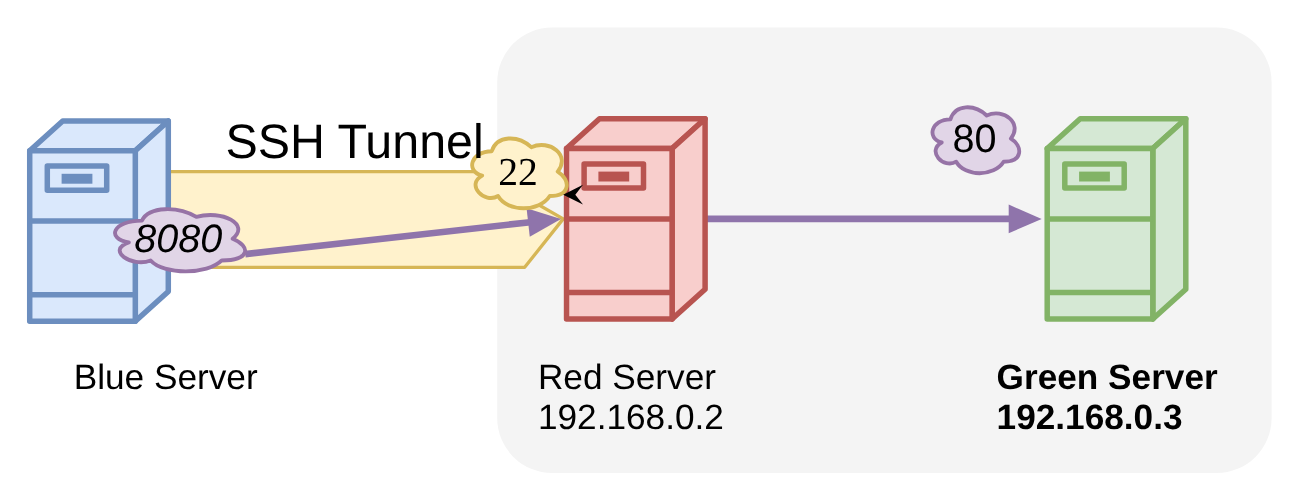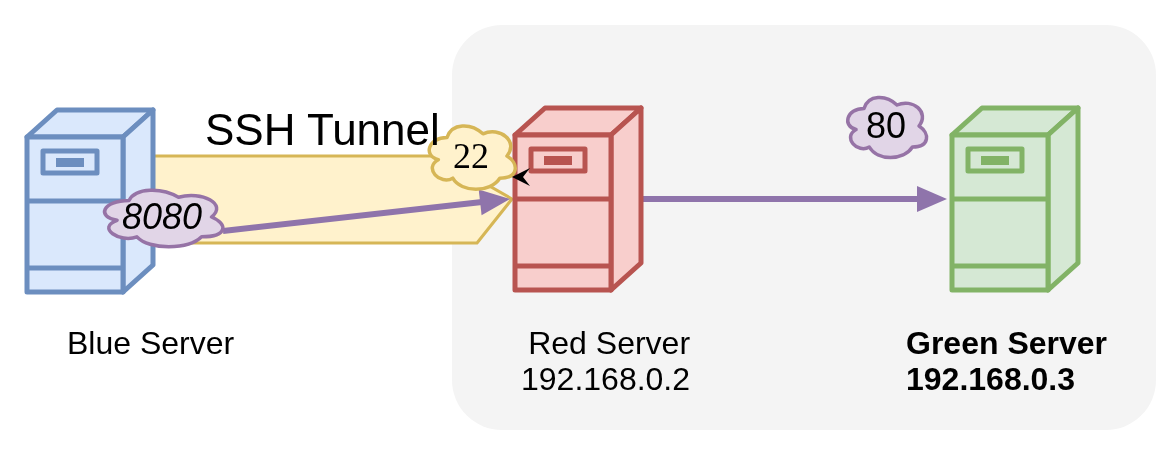--- a/index.html
+++ b/index.html
@@ -32,21 +32,21 @@
   .cloud-path{stroke-width:3.5;stroke-linejoin:round;}
   .cloud-purple .cloud-path{fill:var(--port-fill);stroke:var(--port-stroke);}
   .cloud-yellow .cloud-path{fill:var(--tunnel-fill);stroke:var(--tunnel-stroke);}
   .port-label{position:relative;font-size:36px;line-height:36px;color:#000;}
   
   .node-label{z-index:6;font-size:32px;line-height:36px;white-space:nowrap;}
   .tunnel-label{z-index:6;left:205px;top:110px;font-size:44px;line-height:40px;white-space:nowrap;}
   .cursor{z-index:5;}
   .cursor path{fill:#000;}
   .lbl-blue{left:28px;top:325px;margin-left:39px;}
-  .lbl-red{left:521px;top:325px;text-align:right;}
+  .lbl-red{left:489px;top:325px;}
   .lbl-green{left:906px;top:325px;font-weight:bold;}
 </style>
 </head>
 <body>
 
 <div class="canvas">
 
   <div class="abs zone"></div>
 
   <svg class="abs overlay" viewBox="0 0 1172 454">

